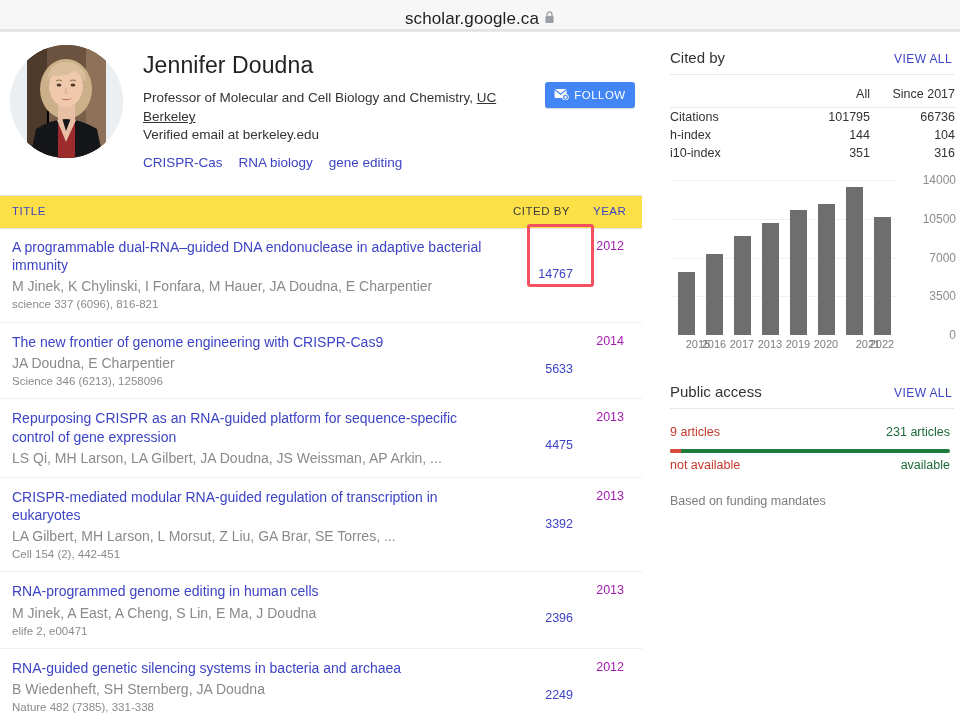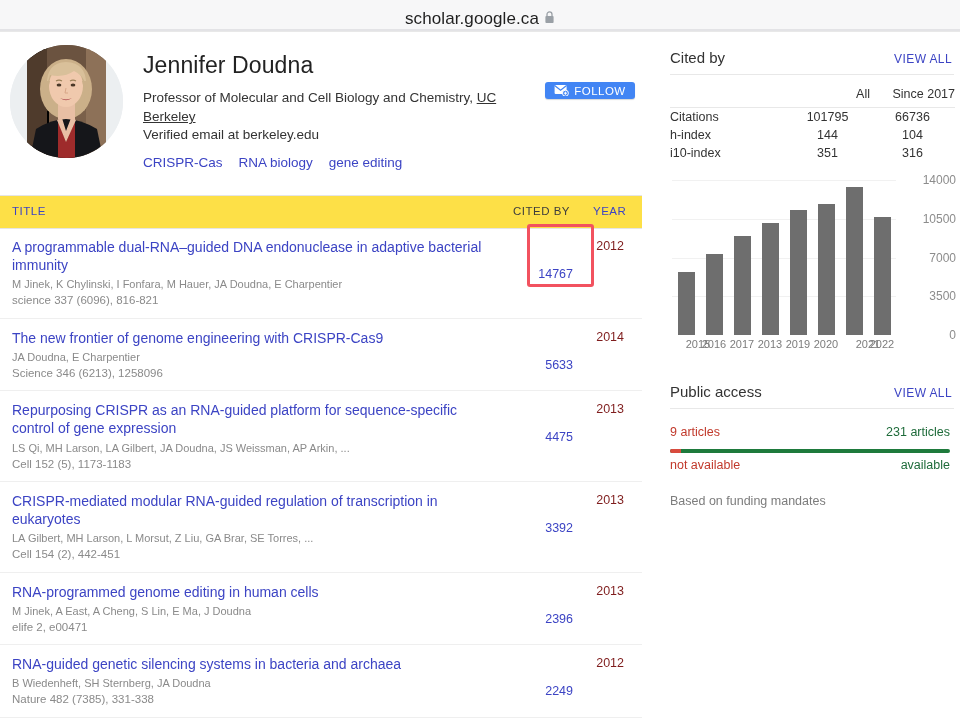--- a/index.html
+++ b/index.html
@@ -70,21 +70,21 @@
     position:absolute; left:143px; top:96px;
     font-size:13.5px; color:#333;
   }
   .interests{
     position:absolute; left:143px; top:124px;
     display:flex; gap:16px;
   }
   .interest{ font-size:13.5px; color:#3c44c4; }
 
   .follow-btn{
-    position:absolute; left:545px; top:51px; width:90px; height:17px;
+    position:absolute; left:545px; top:51px; width:90px; height:26px;
     background:#4285f4; border-radius:3px;
     display:flex; align-items:center; justify-content:center; gap:5px;
     box-shadow:0 1px 1px rgba(0,0,0,.16);
   }
   .follow-label{ font-size:11.5px; color:#fff; letter-spacing:.45px; }
 
   
   .pub-header{
     position:absolute; left:0; top:164px; width:642px; height:32px;
     background:#fde047; border-top:1px solid #e5e5e5; border-bottom:1px solid #e5e5e5;
@@ -93,32 +93,32 @@
   .th-title{ left:12px; color:#3c44c4; }
   .th-cited{ left:513px; color:#3d3d3d; }
   .th-year{ left:593px; color:#3c44c4; }
 
   .pub-list{ position:absolute; left:0; top:197px; width:642px; }
   .pub-row{ position:relative; padding:10px 0 9px 12px; border-bottom:1px solid #efefef; }
   .pub-title{
     width:490px; font-size:14px; color:#3c44c4; line-height:1.3;
   }
   .pub-authors{
-    width:470px; margin-top:3px; font-size:11px; color:#8a8a8a; line-height:1.35;
+    width:470px; margin-top:3px; font-size:14px; color:#8a8a8a; line-height:1.35;
   }
   .pub-venue{
     width:470px; margin-top:1px; font-size:11.5px; color:#8a8a8a; line-height:1.35;
   }
   .pub-cited{
     position:absolute; top:11px; left:513px; width:60px; text-align:right;
     font-size:12.5px; color:#3c44c4;margin-top:28px;
   }
   .pub-year{
     position:absolute; top:11px; left:590px; width:34px; text-align:right;
-    font-size:12.5px; color:#7f1d1d;
+    font-size:12.5px; color:#a21caf;
   }
 
   .highlight-box{
     position:absolute; left:527px; top:193px; width:61px; height:57px;
     border:3px solid #f2525f; border-radius:3px; background:transparent;
     pointer-events:none;
   }
 
   
   .right-col{ position:absolute; left:660px; top:0; width:300px; height:689px; }
@@ -130,21 +130,21 @@
   .panel-viewall{ position:absolute; right:8px; top:3px; font-size:12px; color:#3c44c4; letter-spacing:.4px; }
   .rule{ position:absolute; left:10px; right:6px; height:1px; background:#e8e8e8; }
 
   .cite-table{ position:absolute; left:10px; top:51px; width:285px; }
   .cite-table table{ border-collapse:collapse; width:285px; }
   .cite-table th{
     font-weight:400; font-size:12.5px; color:#333; padding:5px 0 6px;
     border-bottom:1px solid #e8e8e8; text-align:right;
   }
   .cite-table th.blank{ border-bottom:1px solid #e8e8e8; }
-  .cite-table td{ font-size:12.5px; color:#333; padding:2px 0; text-align:center; }
+  .cite-table td{ font-size:12.5px; color:#333; padding:2px 0; text-align:right; }
   .cite-table td.label{ text-align:left; }
   .col-lab{ width:115px; } .col-a{ width:85px; } .col-b{ width:85px; }
 
   
   .chart{ position:absolute; left:0; top:149px; width:300px; height:185px; }
   .chart-plot{ position:absolute; left:12px; top:0; width:224px; height:155px; }
   .gridline{ position:absolute; left:0; width:224px; height:1px; background:#f1f1f1; }
   .bar{
     position:absolute; bottom:0; width:17px; background:#6e6e6e;
   }
@@ -274,21 +274,20 @@
         <div class="pub-row">
           <div class="pub-title">The new frontier of genome engineering with CRISPR-Cas9</div>
           <div class="pub-authors">JA Doudna, E Charpentier</div>
           <div class="pub-venue">Science 346 (6213), 1258096</div>
           <div class="pub-cited">5633</div>
           <div class="pub-year">2014</div>
         </div>
         <div class="pub-row">
           <div class="pub-title">Repurposing CRISPR as an RNA-guided platform for sequence-specific control of gene expression</div>
           <div class="pub-authors">LS Qi, MH Larson, LA Gilbert, JA Doudna, JS Weissman, AP Arkin, ...</div>
-          <div class="pub-venue">Cell 152 (5), 1173-1183</div>
           <div class="pub-cited">4475</div>
           <div class="pub-year">2013</div>
         </div>
         <div class="pub-row">
           <div class="pub-title">CRISPR-mediated modular RNA-guided regulation of transcription in eukaryotes</div>
           <div class="pub-authors">LA Gilbert, MH Larson, L Morsut, Z Liu, GA Brar, SE Torres, ...</div>
           <div class="pub-venue">Cell 154 (2), 442-451</div>
           <div class="pub-cited">3392</div>
           <div class="pub-year">2013</div>
         </div>

